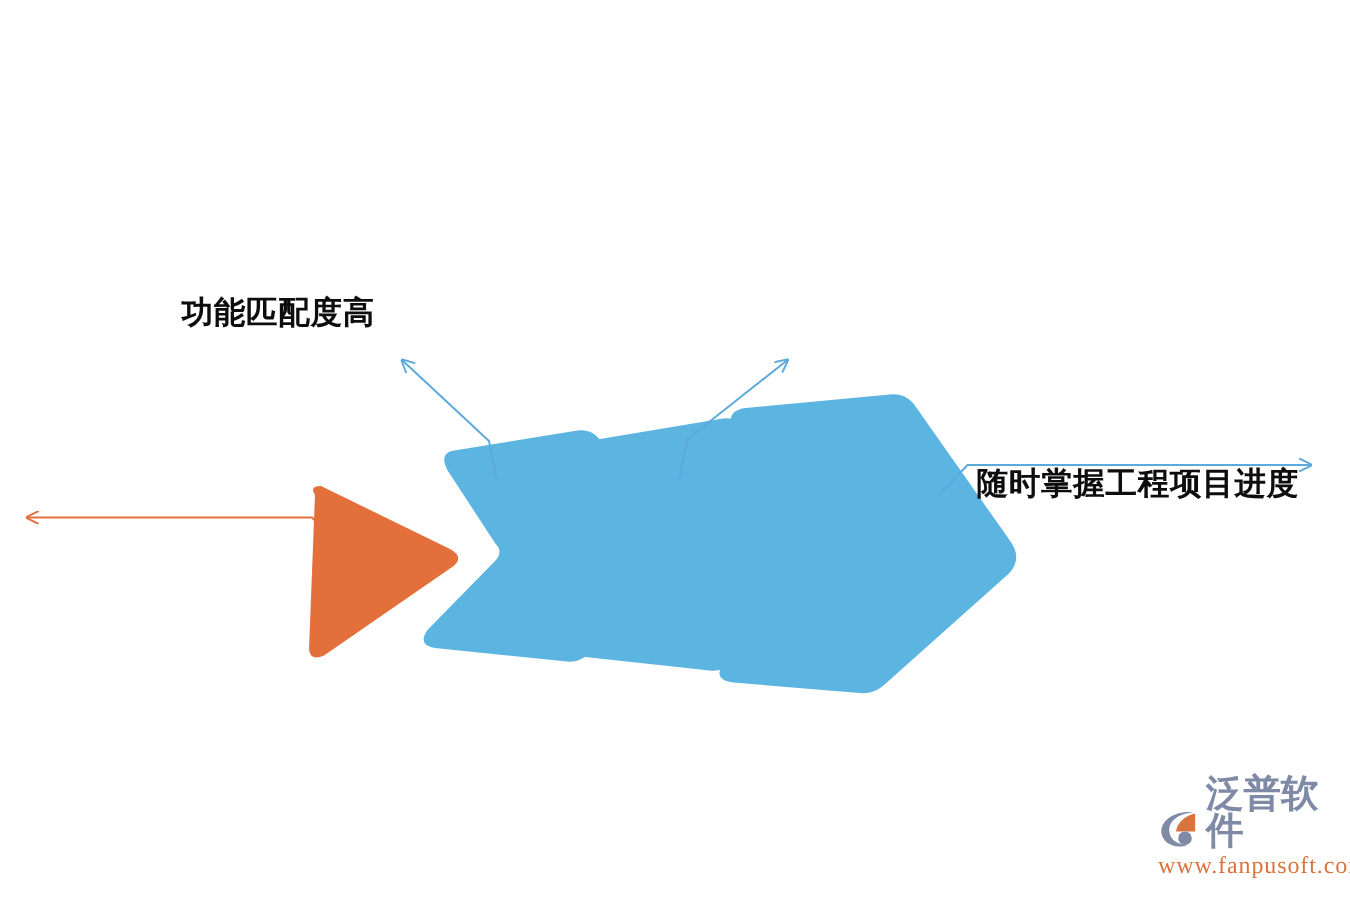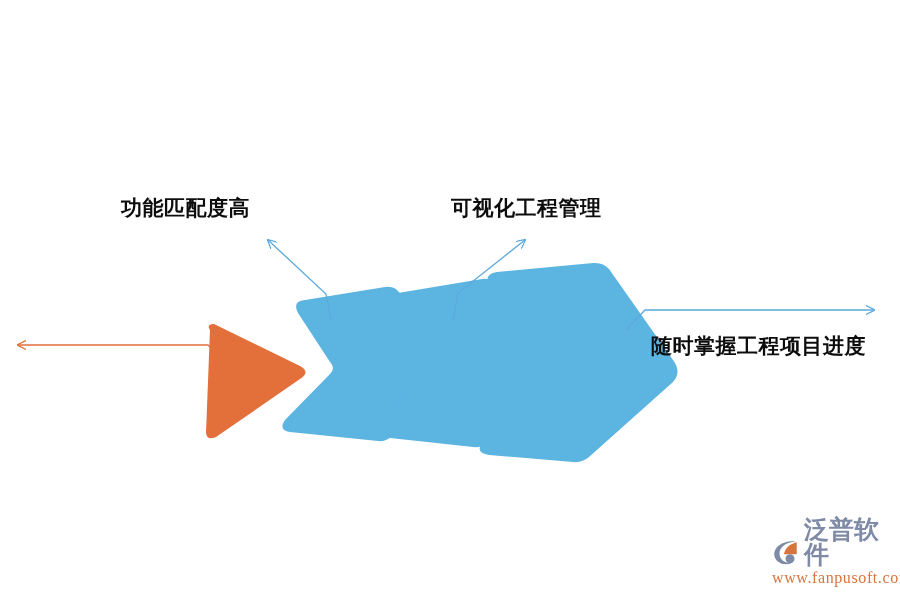--- a/index.html
+++ b/index.html
@@ -28,21 +28,21 @@
     position: absolute;
     font-weight: bold;
     color: #0d0d0d;
     white-space: nowrap;
     letter-spacing: 0.5px;
     font-family: "Liberation Sans", "DejaVu Sans", sans-serif;
   }
   #label-feature-match { left: 121px; top: 194px; font-size: 21px; text-align: right; }
   #label-data-security { left: 37px;  top: 365px; font-size: 21px; }
   #label-visual-mgmt   { left: 451px; top: 194px; font-size: 21px; }
-  #label-progress      { left: 651px; top: 332px; font-size: 21px; }
+  #label-progress      { left: 651px; top: 308px; font-size: 21px; }
 
   #logo {
     position: absolute;
     left: 772px;
     top: 533px;
     width: 120px;
     height: 56px;
   }
   #logo-row {
     display: flex;
@@ -149,21 +149,20 @@
 
       <path d="M 453 320 L 458 293 L 525 240" fill="none" stroke="#5ca9dd" stroke-width="1.3" marker-end="url(#arrow-blue)"></path>
 
       <path d="M 626 330 L 645 310 L 874 310" fill="none" stroke="#5ca9dd" stroke-width="1.3" marker-end="url(#arrow-blue)"></path>
     </g>
   </svg>
 
   <div class="label" id="label-feature-match">功能匹配度高</div>
 
 
-  <div class="label" id="label-visual-mgmt">可视化工程管理</div>
 
   <div class="label" id="label-progress">随时掌握工程项目进度</div>
 
   <div id="logo">
     <div id="logo-row">
       <svg id="logo-mark" viewBox="0 0 40 40">
         <path d="M32 6 C 14 4, 2 14, 3 24 C 4 34, 16 39, 26 35
                  C 17 35, 10 30, 10 22 C 10 13, 19 7, 32 6 Z" fill="#7f8aa6"></path>
         <path d="M33 7 C 24 9, 17 15, 16 23 L 33 23 Z" fill="#d9743f"></path>
         <circle cx="24" cy="29" r="6" fill="#7f8aa6"></circle>

